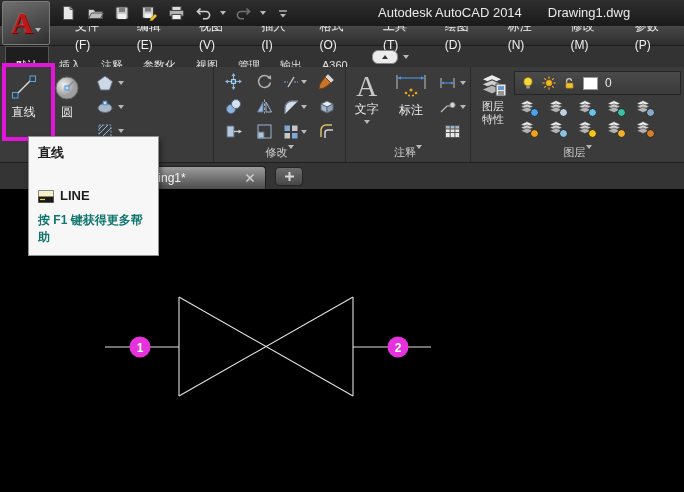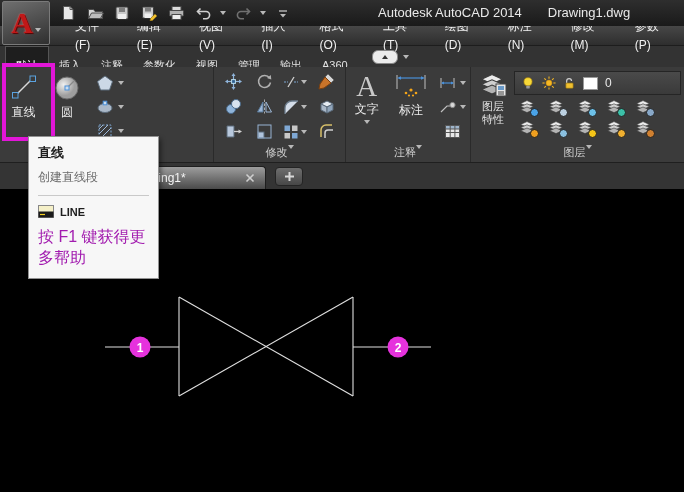--- a/index.html
+++ b/index.html
@@ -73,22 +73,22 @@
   .new-tab{width:26px;height:17px;margin-left:9px;margin-bottom:3px;background:linear-gradient(#6e6e6e,#474747);
     border:1px solid #242424;border-radius:4px;display:flex;align-items:center;justify-content:center;}
   
   .canvas{height:302px;background:#000;position:relative;}
   
   .hl-box{position:absolute;left:2px;top:63px;width:45px;height:70px;border:4px solid #e216d8;z-index:55;pointer-events:none;}
   .tooltip{position:absolute;left:28px;top:136px;width:131px;background:#f7f7f7;border:1px solid #919191;
     box-shadow:2px 3px 5px rgba(0,0,0,.45);z-index:60;padding:7px 9px 9px;box-sizing:border-box;}
   .tt-title{font-size:13px;font-weight:bold;color:#1e1e1e;}
   .tt-desc{font-size:12px;color:#6a6a6a;margin-top:7px;padding-bottom:9px;border-bottom:1px solid #c9c9c9;}
-  .tt-cmd{display:flex;align-items:center;gap:6px;margin-top:9px;font-size:11px;font-weight:bold;color:#1e1e1e;}
-  .tt-help{margin-top:9px;font-size:16px;font-weight:normal;color:#a21caf;}
+  .tt-cmd{display:flex;align-items:flex-end;gap:6px;margin-top:26px;font-size:13px;font-weight:bold;color:#1e1e1e;}
+  .tt-help{margin-top:9px;font-size:12px;font-weight:bold;color:#0f766e;}
   svg{display:block;}
   .hidden-defs{position:absolute;width:0;height:0;overflow:hidden;}
 </style>
 </head>
 <body>
 
 <svg class="hidden-defs" aria-hidden="true">
   <defs>
     <symbol id="sym-stack" viewBox="0 0 20 20">
       <path d="M2 5.5 L10 2 L18 5.5 L10 9 Z" fill="#ececec" stroke="#3a3a3a" stroke-width="0.8"></path>
@@ -570,21 +570,20 @@
       <circle cx="398" cy="158" r="10.5" fill="#e632dd"></circle>
       <text x="398" y="162.5" text-anchor="middle" font-size="12" font-weight="bold" fill="#ffffff" font-family="Liberation Sans, sans-serif">2</text>
     </g>
   </svg>
 </div>
 
 <div class="hl-box"></div>
 
 <div class="tooltip">
   <div class="tt-title">直线</div>
-  <div class="tt-desc">创建直线段</div>
   <div class="tt-cmd">
     <svg width="16" height="13" viewBox="0 0 16 13">
       <rect x="0.5" y="0.5" width="15" height="12" fill="#f5f0c8" stroke="#888"></rect>
       <rect x="0.5" y="6.5" width="15" height="6" fill="#1a1a1a"></rect>
       <line x1="2" y1="9.5" x2="7" y2="9.5" stroke="#f5d020" stroke-width="1.2"></line>
     </svg>
     <span>LINE</span>
   </div>
   <div class="tt-help">按 F1 键获得更多帮助</div>
 </div>

